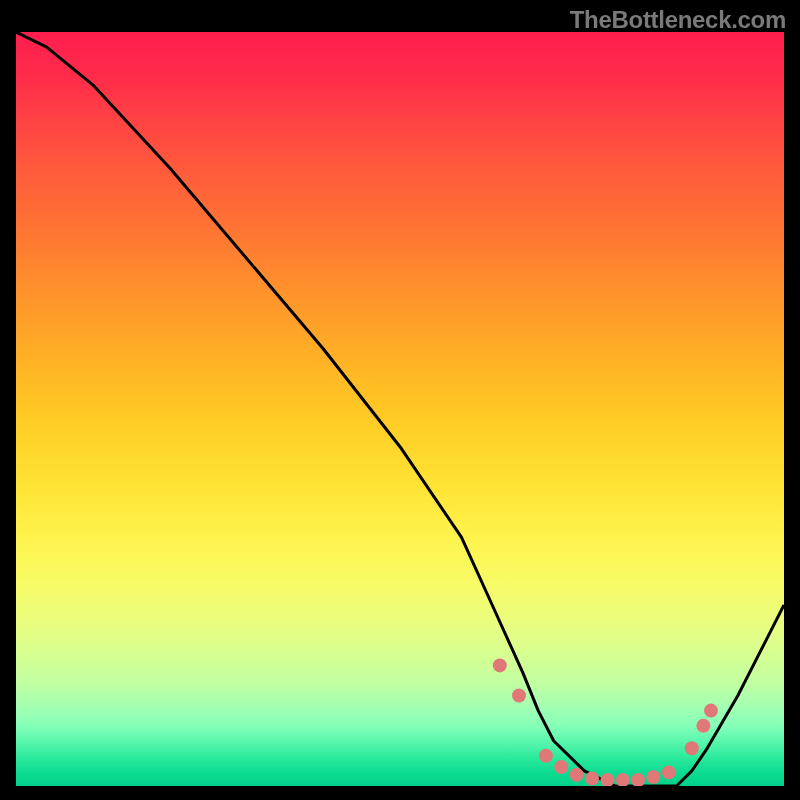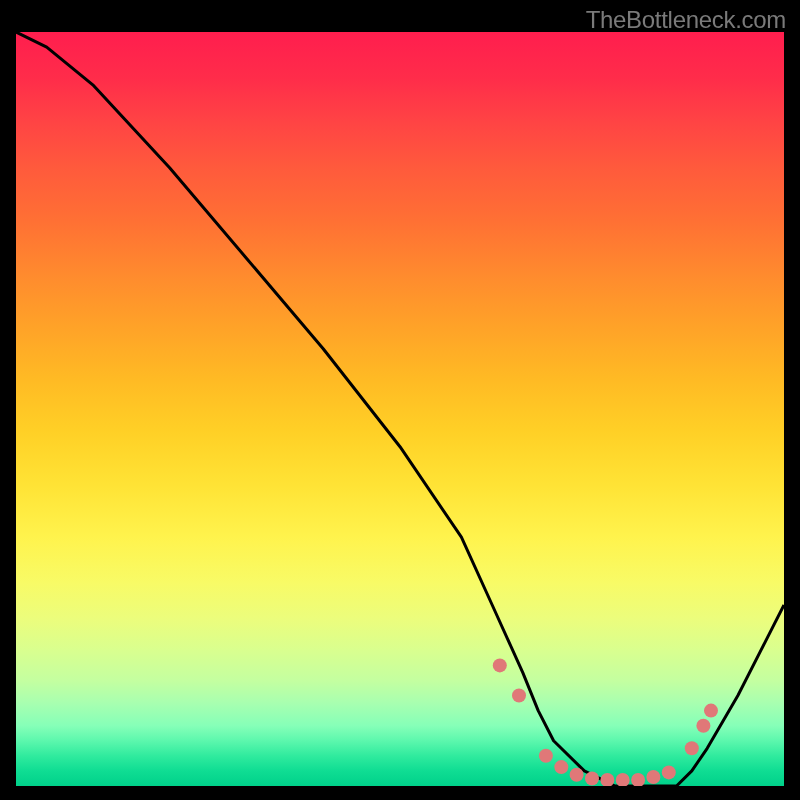--- a/index.html
+++ b/index.html
@@ -10,21 +10,21 @@
     position: relative;
     font-family: Arial, Helvetica, sans-serif;
     overflow: hidden;
   }
   .attribution {
     position: absolute;
     top: 6px;
     right: 14px;
     color: #7a7a7a;
     font-size: 24px;
-    font-weight: 400;
+    font-weight: 700;
     letter-spacing: -0.3px;
   }
   .plot-wrap {
     position: absolute;
     left: 16px;
     top: 32px;
     width: 768px;
     height: 754px;
   }
   

